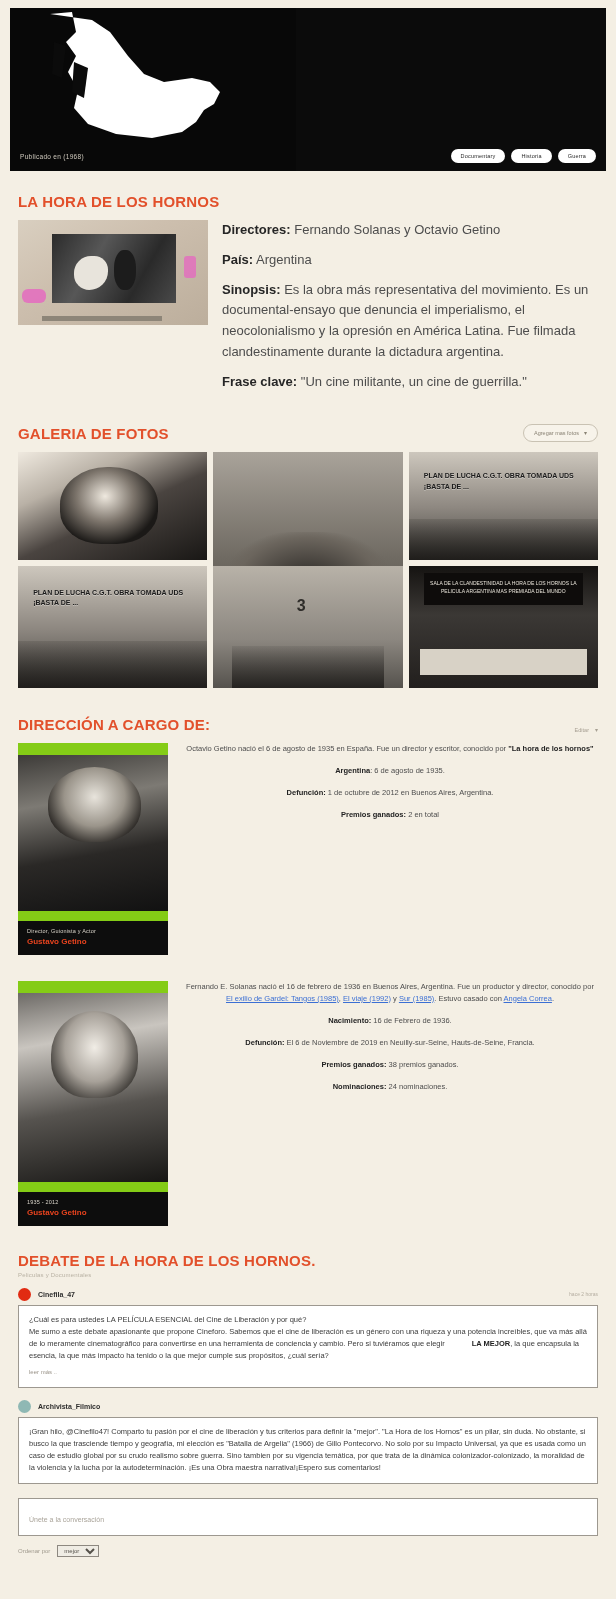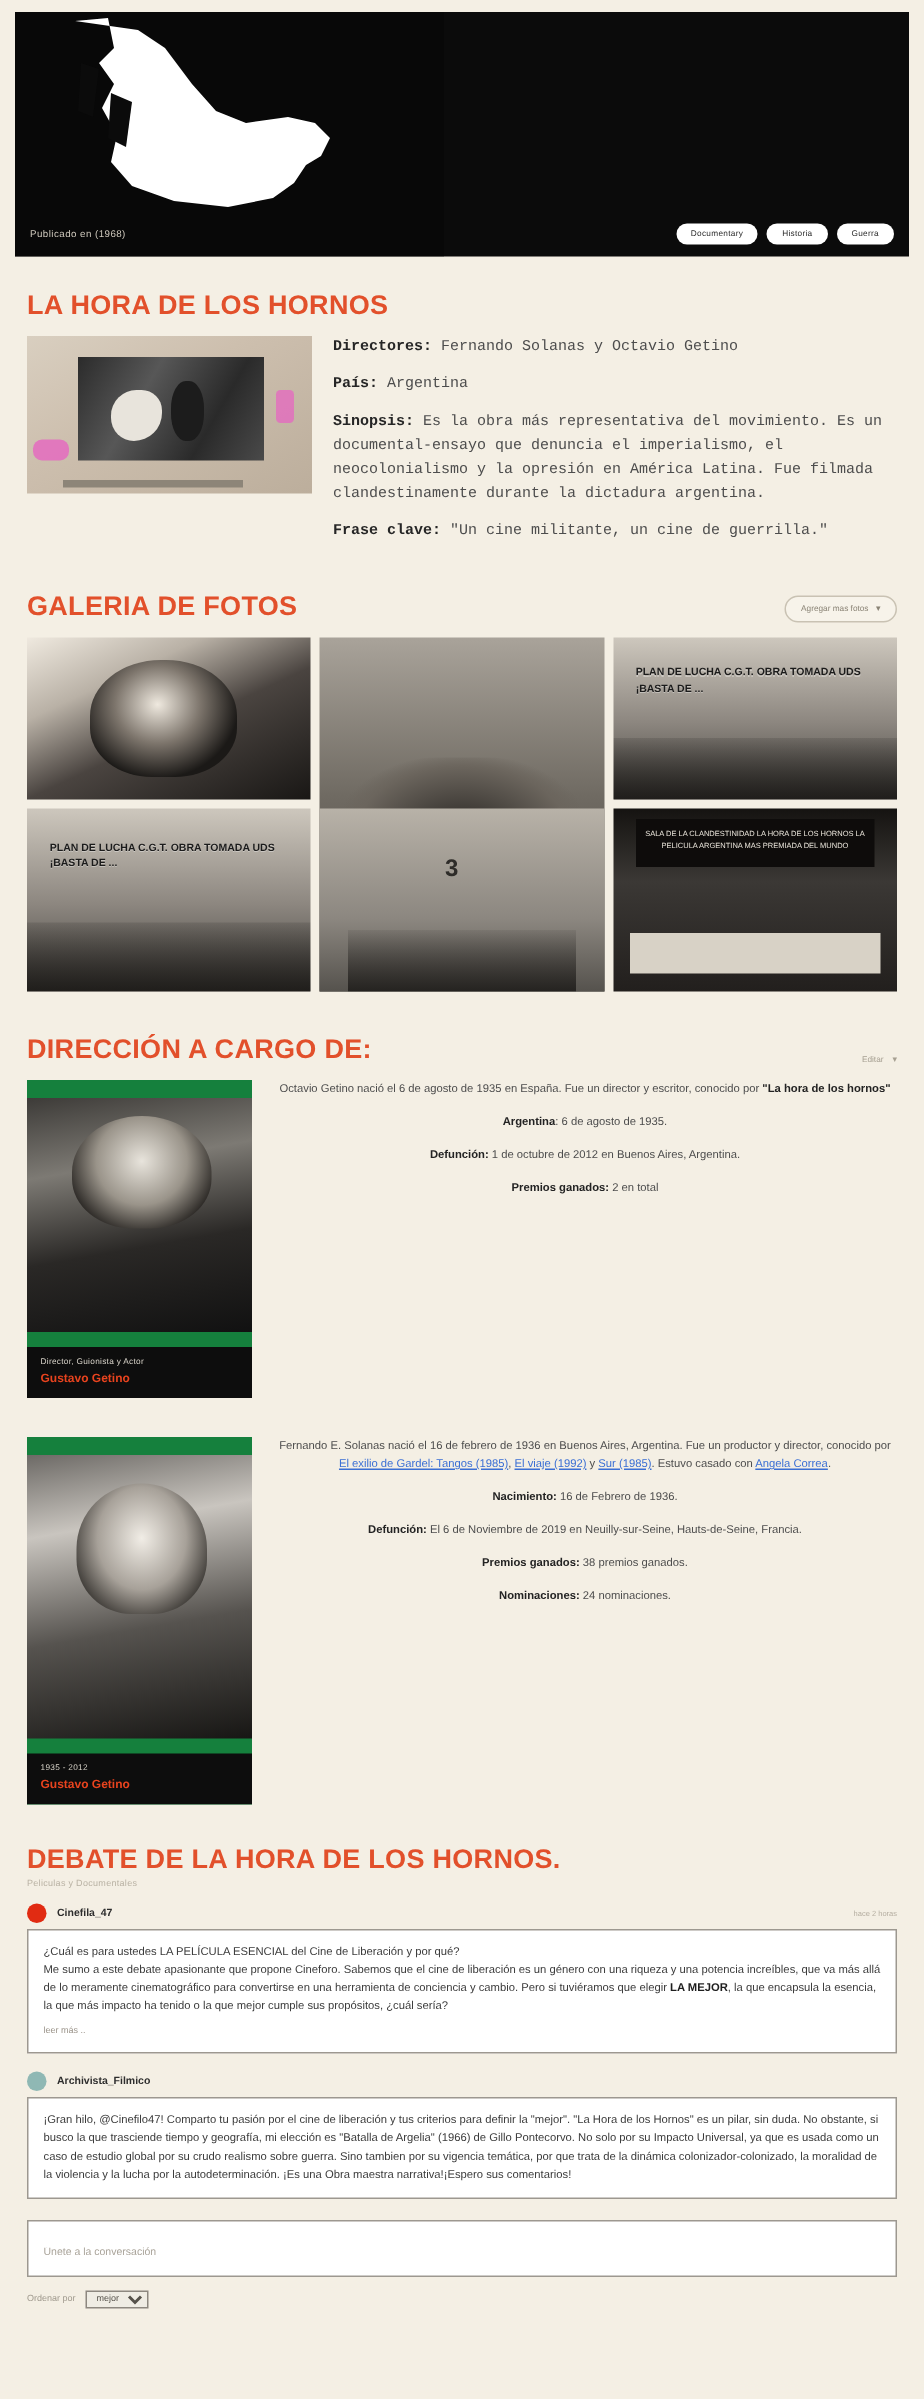--- a/index.html
+++ b/index.html
@@ -61,21 +61,21 @@
   }
 
   
   .wrap { padding: 0 18px; }
   .sec-head {
     display: flex; align-items: flex-end; justify-content: space-between;
     margin: 22px 0 10px 0;
   }
   h2.sec-title {
     color: #e2502b;
-    font-size: 18px;
+    font-size: 15px;
     font-weight: bold;
     letter-spacing: .2px;
   }
   .sec-sub {
     color: #b9b2a4; font-size: 6px; margin-top: 3px; letter-spacing: .2px;
   }
   .ghost-btn {
     border: 1px solid #c9c2b3;
     border-radius: 11px;
     background: #f7f3ea;
@@ -106,21 +106,21 @@
     position:absolute; left:56px; top:36px; width:34px;height:34px;
     background:#e8e4dc; border-radius:50% 40% 55% 45%;
   }
   .film-poster .blob2 {
     position:absolute; left:96px; top:30px; width:22px;height:40px;
     background:#1c1c1c; border-radius:45%;
   }
   .film-poster .pink1 {position:absolute;left:4px;bottom:22px;width:24px;height:14px;background:#e46bbf;border-radius:6px;opacity:.85;}
   .film-poster .pink2 {position:absolute;right:12px;top:36px;width:12px;height:22px;background:#e46bbf;border-radius:3px;opacity:.8;}
   .film-poster .bar {position:absolute;left:24px;bottom:4px;right:46px;height:5px;background:#8d8578;}
-  .film-meta { flex: 1 1 auto; font-size: 10px; line-height: 1.6; color: #4d4d4d; font-family: Liberation Mono, monospace; }
+  .film-meta { flex: 1 1 auto; font-size: 13px; line-height: 1.6; color: #4d4d4d; }
   .film-meta p { margin-bottom: 9px; }
   .film-meta b { color: #262626; }
 
   
   .gallery { display: grid; grid-template-columns: 1fr 1fr 1fr; gap: 6px; }
   .ph { background: #9b968e; position: relative; overflow: hidden; }
   .ph.r1 { height: 108px; }
   .ph.r2 { height: 122px; }
   .ph.tall { grid-row: span 2; height: 236px; }
   .g-face {
@@ -156,21 +156,21 @@
   .g-room {
     background: linear-gradient(180deg,#151311 0%,#3b3835 40%,#221f1d 100%);
   }
   .g-room .sign{position:absolute;left:8%;top:6%;right:8%;height:26%;background:#0e0c0b;color:#e9e4da;font-size:5px;text-align:center;padding-top:6px;line-height:1.6;}
   .g-room .table{position:absolute;left:6%;right:6%;bottom:10%;height:22%;background:#d8d2c6;}
 
   
   .director { display: flex; gap: 14px; align-items: flex-start; margin-bottom: 26px; }
   .dir-card {
     width: 150px; flex: 0 0 150px;
-    background: #15803d;
+    background: #84cc16;
     position: relative; overflow: hidden;
   }
   .dir-card.card1 { height: 212px; }
   .dir-card.card2 { height: 245px; }
   .dir-photo { position: absolute; left: 0; right: 0; top: 12px; bottom: 44px; }
   .p-getino {
     background: linear-gradient(170deg,#3d3b38 0%,#7d7a74 30%,#2a2826 62%,#111 100%);
   }
   .p-getino::after{
     content:""; position:absolute; left:20%; top:8%; width:62%; height:48%;
@@ -205,21 +205,21 @@
   .c-user { font-size: 7px; font-weight: bold; color: #2d2d2d; }
   .c-time { margin-left: auto; font-size: 5px; color: #b5aea1; }
   .c-body {
     background: #fff;
     border: 1px solid #9d9890;
     padding: 8px 10px 9px 10px;
     font-size: 7.5px;
     line-height: 1.62;
     color: #3b3b3b;
   }
-  .c-body b { color: #1e1e1e; }
+  .c-body b { color: #1e1e1e; margin-left: 25px; }
   .c-more { display:block; margin-top: 6px; font-size: 6px; color: #9b948a; }
 
   .reply-box {
     background: #fff;
     border: 1px solid #9d9890;
     padding: 9px 10px;
     margin-top: 14px;
   }
   .reply-box input {
     width: 100%; border: 0; outline: none;

